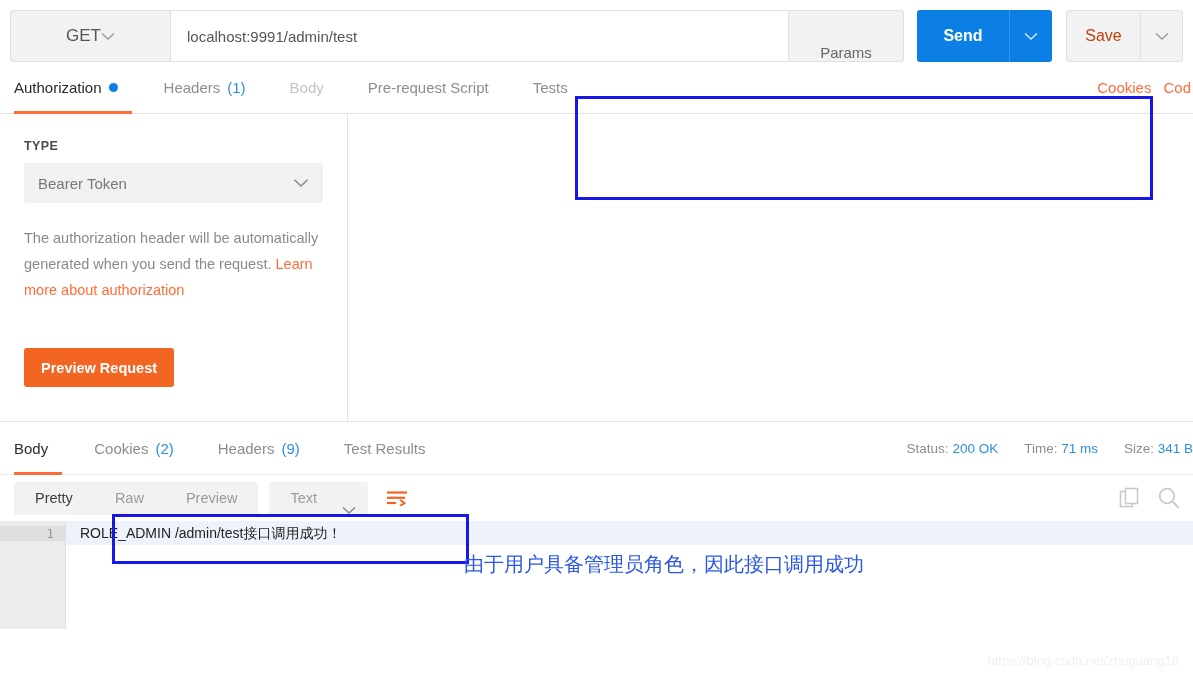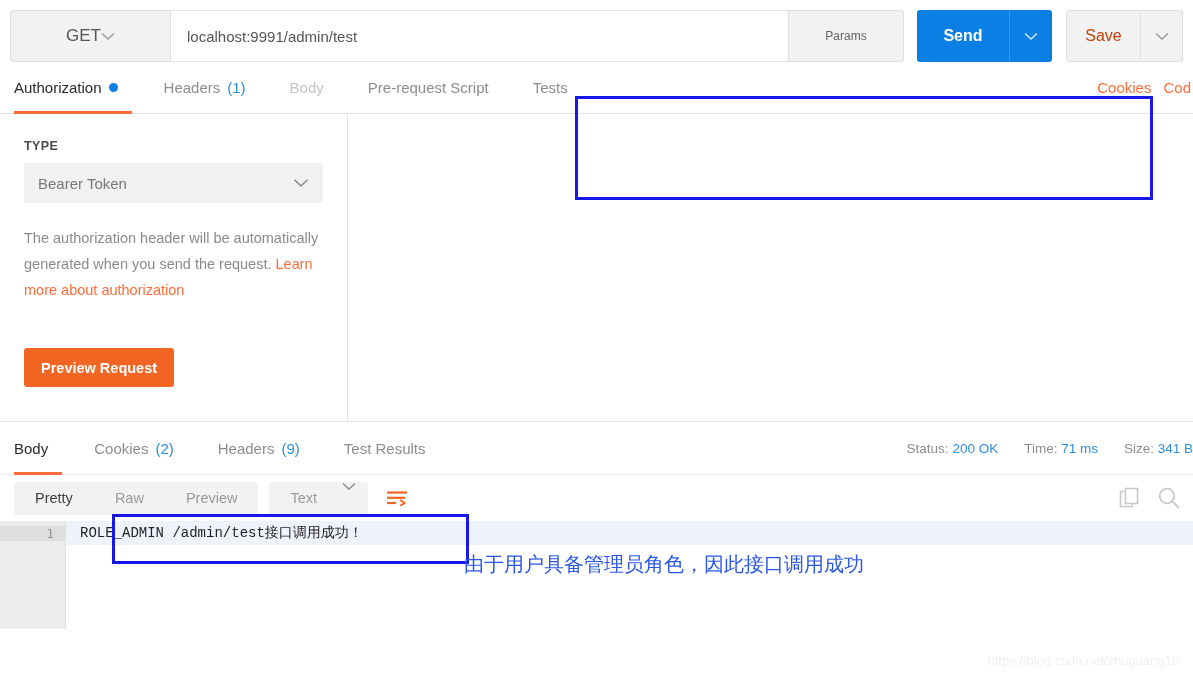--- a/index.html
+++ b/index.html
@@ -31,26 +31,26 @@
   .url-input {
     flex: 1;
     display: flex; align-items: center;
     background: #ffffff;
     border: 1px solid #e0e0e0;
     padding-left: 16px;
     font-size: 15px; color: #555;
   }
   .params-btn {
     width: 115px;
-    display: flex; align-items: center; justify-content: center;
+    display: flex; align-items: flex-end; justify-content: center;
     background: #f2f2f2;
     border: 1px solid #e0e0e0;
     border-left: none;
     border-radius: 0 3px 3px 0;
-    font-size: 12px; color: #666;
+    font-size: 15px; color: #666;
   }
   .send-group { display: flex; margin-left: 13px; }
   .send-btn {
     width: 92px;
     display: flex; align-items: center; justify-content: center;
     background: #0b7fe3;
     color: #ffffff; font-size: 16px; font-weight: bold;
     border-radius: 3px 0 0 3px;
   }
   .send-caret {
@@ -180,21 +180,21 @@
     font-size: 13.5px; color: #8d8d8d; text-align: center;
   }
   .resp-meta b { color: #2e8fe0; font-weight: normal; }
 
   .resp-toolbar {
     position: relative;
     display: flex; align-items: center;
     height: 46px; padding: 0 14px;
   }
   .seg {
-    display: flex; align-items: flex-start;
+    display: flex; align-items: flex-end;
     height: 33px; background: #f2f2f2; border-radius: 3px;
   }
   .seg span {
     padding: 0 21px; font-size: 14.5px; color: #9b9b9b;
     line-height: 33px;
   }
   .seg span.active { color: #3d3d3d; }
   .seg.fmt { margin-left: 11px; }
   .seg.fmt .caret { padding: 0 12px 0 4px; color: #8a8a8a; font-size: 13px; }
   .wrap-icon {
@@ -220,21 +220,21 @@
     padding: 5px 11px 0 0;
     font-family: "DejaVu Sans Mono", monospace;
     font-size: 13px; color: #9a9a9a;
   }
   .gutter .ln1 { background: #dedede; display: block; margin-right: -11px; padding-right: 11px; }
   .code-body { flex: 1; position: relative; }
   .code-line {
     background: #eef3fb;
     height: 24px; line-height: 24px;
     padding-left: 14px;
-    font-family: Liberation Mono, monospace;
+    font-family: Liberation Sans, sans-serif;
     font-size: 14px; color: #222;
   }
   #anno-body {
     left: 46px; top: -7px; width: 357px; height: 50px;
   }
   .cn-note {
     position: absolute; left: 464px; top: 551px;
     font-size: 20px; color: #2b57e8;
     font-family: Liberation Mono, monospace;
     white-space: nowrap;

